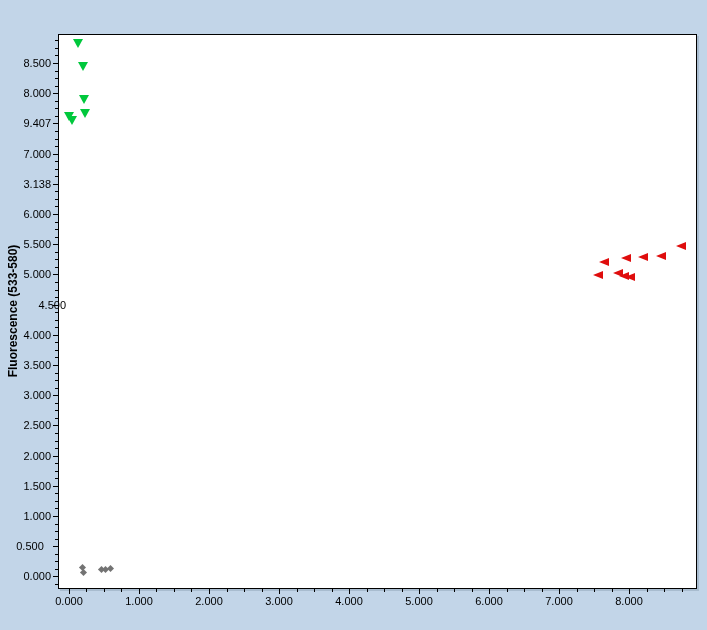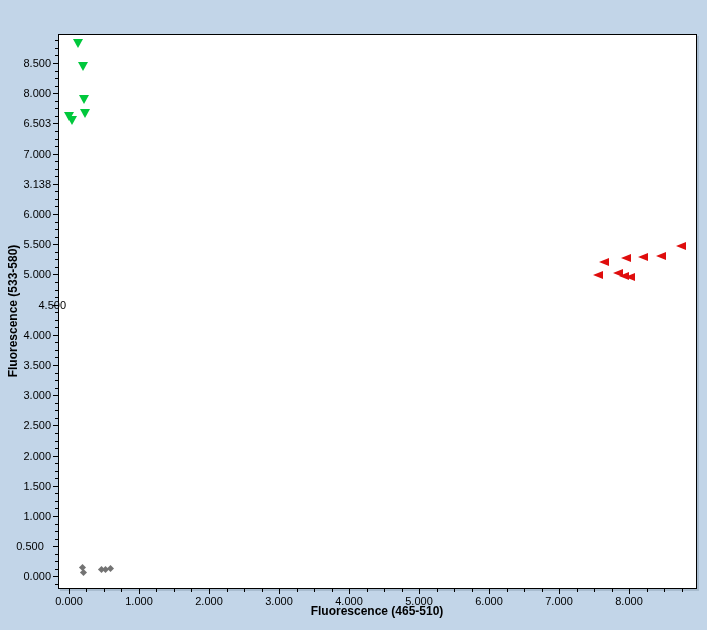--- a/index.html
+++ b/index.html
@@ -51,21 +51,20 @@
   .diamond{
     width:5px;height:5px;background:#737373;
     margin-left:-2.5px;margin-top:-2.5px;transform:rotate(45deg);
   }
 </style>
 </head>
 <body>
 
 <div class="chart">
   <div class="plot"></div>
-  <div class="x-axis-title">Fluorescence (465-510)</div>
   <div class="y-axis-title">Fluorescence (533-580)</div>
 <div class="tick" style="width: 1px; height: 5px; left: 68.9907px; top: 589px;"></div>
     <div class="xlab" style="left: 68.9907px; top: 595px;">0.000</div>
     <div class="tick" style="width: 1px; height: 5px; left: 138.995px; top: 589px;"></div>
     <div class="xlab" style="left: 138.995px; top: 595px;">1.000</div>
     <div class="tick" style="width: 1px; height: 5px; left: 208.999px; top: 589px;"></div>
     <div class="xlab" style="left: 208.999px; top: 595px;">2.000</div>
     <div class="tick" style="width: 1px; height: 5px; left: 279.004px; top: 589px;"></div>
     <div class="xlab" style="left: 279.004px; top: 595px;">3.000</div>
     <div class="tick" style="width: 1px; height: 5px; left: 349.008px; top: 589px;"></div>
@@ -129,21 +128,21 @@
     <div class="ylab" style="left: 9px; top: 274.411px;">5.000</div>
     <div class="tick" style="height: 1px; width: 5px; left: 53px; top: 244.209px;"></div>
     <div class="ylab" style="left: 9px; top: 244.209px;">5.500</div>
     <div class="tick" style="height: 1px; width: 5px; left: 53px; top: 214.007px;"></div>
     <div class="ylab" style="left: 9px; top: 214.007px;">6.000</div>
     <div class="tick" style="height: 1px; width: 5px; left: 53px; top: 183.804px;"></div>
     <div class="ylab" style="left: 9px; top: 183.804px;">3.138</div>
     <div class="tick" style="height: 1px; width: 5px; left: 53px; top: 153.602px;"></div>
     <div class="ylab" style="left: 9px; top: 153.602px;">7.000</div>
     <div class="tick" style="height: 1px; width: 5px; left: 53px; top: 123.399px;"></div>
-    <div class="ylab" style="left: 9px; top: 123.399px;">6.503</div>
+    <div class="ylab" style="left: 9px; top: 123.399px;">9.407</div>
     <div class="tick" style="height: 1px; width: 5px; left: 53px; top: 93.1968px;"></div>
     <div class="ylab" style="left: 9px; top: 93.1968px;">8.000</div>
     <div class="tick" style="height: 1px; width: 5px; left: 53px; top: 62.9943px;"></div>
     <div class="ylab" style="left: 9px; top: 62.9943px;">8.500</div>
     <div class="tick" style="height: 1px; width: 3px; left: 55px; top: 583.986px;"></div>
     <div class="tick" style="height: 1px; width: 3px; left: 55px; top: 568.885px;"></div>
     <div class="tick" style="height: 1px; width: 3px; left: 55px; top: 561.335px;"></div>
     <div class="tick" style="height: 1px; width: 3px; left: 55px; top: 553.784px;"></div>
     <div class="tick" style="height: 1px; width: 3px; left: 55px; top: 538.683px;"></div>
     <div class="tick" style="height: 1px; width: 3px; left: 55px; top: 531.132px;"></div>

